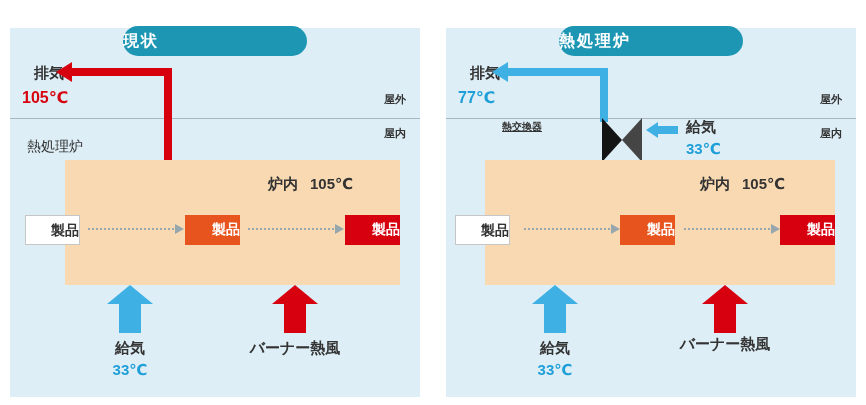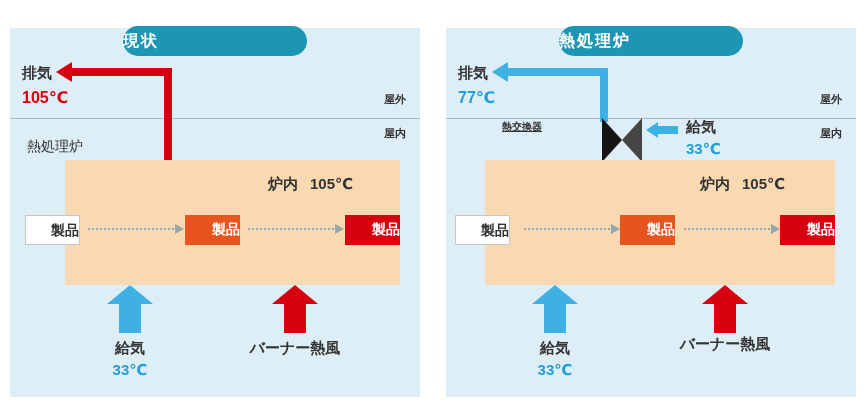--- a/index.html
+++ b/index.html
@@ -16,21 +16,21 @@
            font-size:16px; font-weight:700; letter-spacing:2px;margin-top:13px; }
 
   .divider { position:absolute; left:0; right:0; top:90px; border-top:1.5px solid #a9b6bd; }
   .side-label { position:absolute; right:14px; font-size:11px; font-weight:700; }
   .outdoor { top:64px; }
   .indoor { top:98px; }
 
   .lbl  { position:absolute; font-size:15px; font-weight:700; }
   .temp { position:absolute; font-size:16px; font-weight:700; }
 
-  .exhaust-label { left:12px; top:36px; }
+  .exhaust-label { left:24px; top:36px; }
   .exhaust-temp  { left:12px; top:60px; }
   #pL .exhaust-temp { color:var(--red,#d7000f); }
   #pR .exhaust-temp { color:var(--blue_text,#1f9fd8); }
 
   .ex-head { position:absolute; left:46px; top:34px; width:0; height:0; border-style:solid;
              border-width:10px 16px 10px 0; border-color:transparent; }
   .ex-barh { position:absolute; left:60px; top:40px; width:102px; height:8px; }
   .ex-barv { position:absolute; left:154px; top:40px; width:8px; }
   #pL .ex-head { border-right-color:var(--red,#d7000f); }
   #pL .ex-barh, #pL .ex-barv { background:var(--red,#d7000f); }

